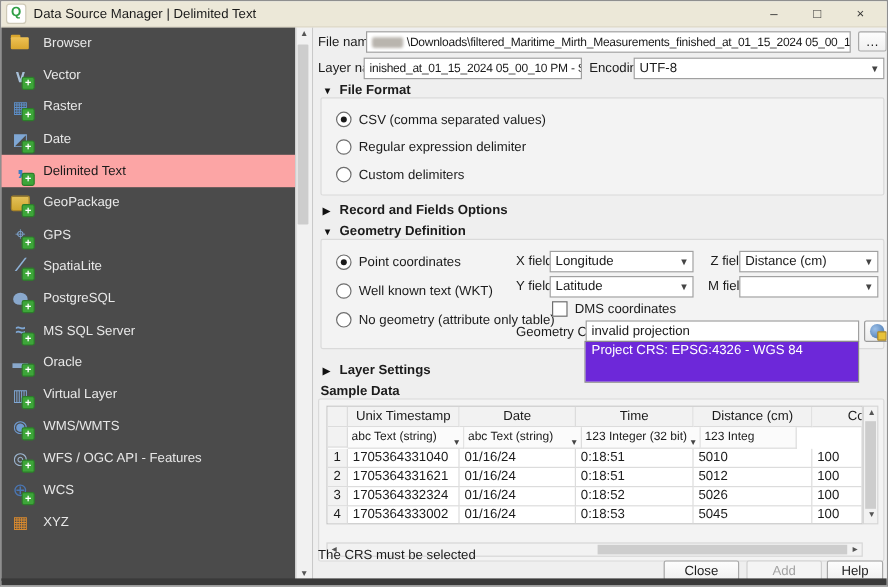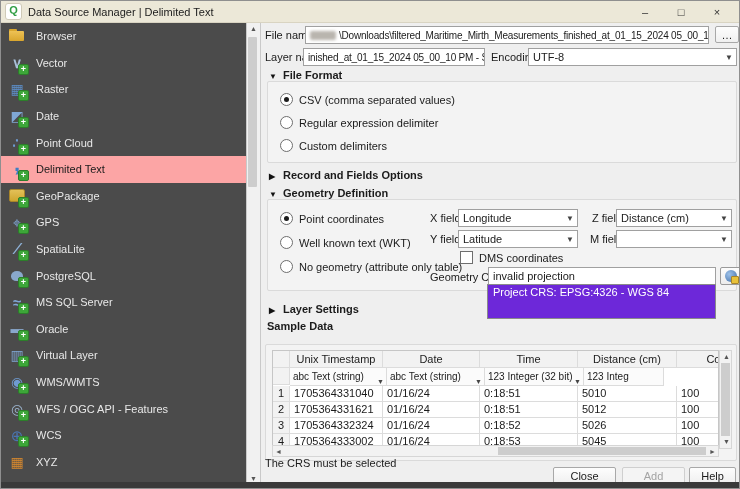--- a/index.html
+++ b/index.html
@@ -107,24 +107,20 @@
     <span class="si-label">Vector</span>
   </div>
         <div class="side-item">
     <span class="si-icon plus" data-icon="raster"></span>
     <span class="si-label">Raster</span>
   </div>
         <div class="side-item">
     <span class="si-icon plus" data-icon="mesh"></span>
     <span class="si-label">Date</span>
   </div>
-        <div class="side-item">
-    <span class="si-icon plus" data-icon="point-cloud"></span>
-    <span class="si-label">Point Cloud</span>
-  </div>
         <div class="side-item sel">
     <span class="si-icon plus" data-icon="delimited-text"></span>
     <span class="si-label">Delimited Text</span>
   </div>
         <div class="side-item">
     <span class="si-icon plus" data-icon="geopackage"></span>
     <span class="si-label">GeoPackage</span>
   </div>
         <div class="side-item">
     <span class="si-icon plus" data-icon="gps"></span>
@@ -269,21 +265,21 @@
 
       <div class="crs-popup" style="left:226px;top:261px;width:229px;">
         <div class="crs-item">Project CRS: EPSG:4326 - WGS 84</div>
       </div>
 
       <div class="sect" style="left:8px;top:280px;">
         <span class="tri">▶</span><span>Layer Settings</span>
       </div>
 
       <div class="sect" style="left:6px;top:297px;">Sample Data</div>
-      <div class="sample-panel" style="left:4px;top:309px;width:472px;height:117px;margin-top:12px;">
+      <div class="sample-panel" style="left:4px;top:309px;width:472px;height:136px;">
         <div class="dtable">
             <div class="trow">
               <div class="tcell th" style="width: 17px;"></div>
               <div class="tcell th" style="width: 93px;">Unix Timestamp</div>
               <div class="tcell th" style="width: 97px;">Date</div>
               <div class="tcell th" style="width: 98px;">Time</div>
               <div class="tcell th" style="width: 99px;">Distance (cm)</div>
               <div class="tcell th" style="width: 80px;">Con</div>
             </div>
             <div class="trow">

